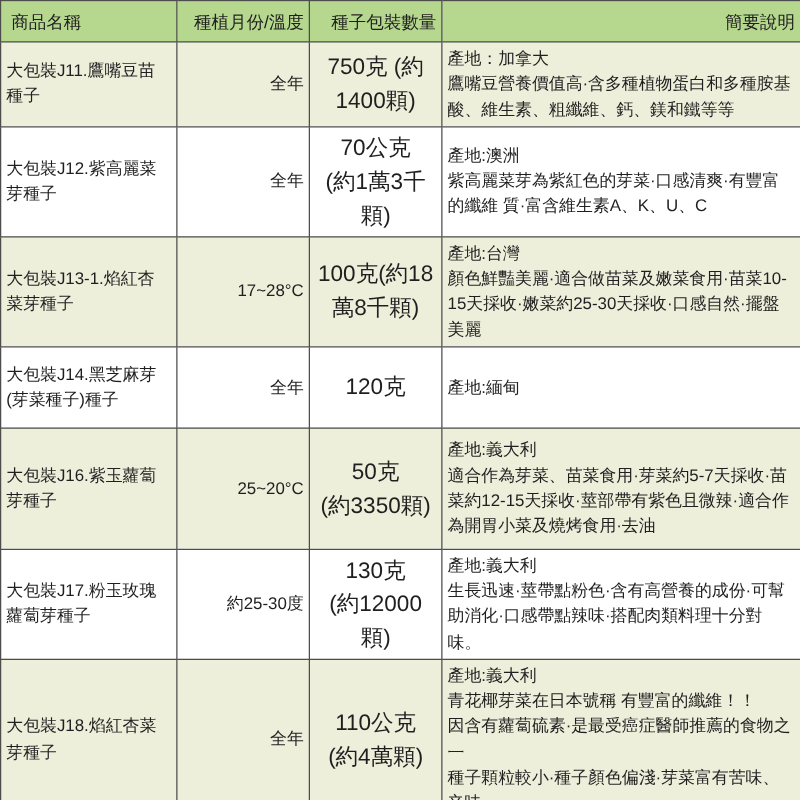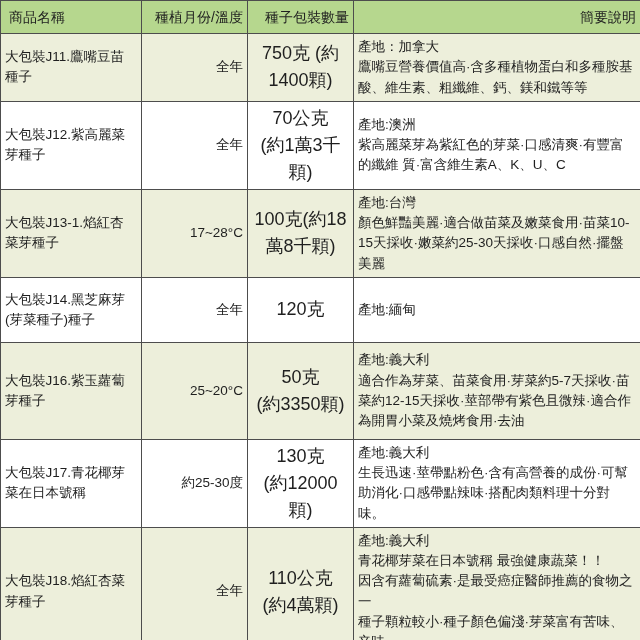--- a/index.html
+++ b/index.html
@@ -144,21 +144,21 @@
             <div>50克</div>
             <div>(約3350顆)</div>
           </td>
           <td class="c-desc">
             <div>產地:義大利</div>
             <div>適合作為芽菜、苗菜食用·芽菜約5-7天採收·苗菜約12-15天採收·莖部帶有紫色且微辣·適合作為開胃小菜及燒烤食用·去油</div>
           </td>
         </tr>
         <tr>
           <td class="c-name">
-            <div>大包裝J17.青花椰芽菜在日本號稱</div>
+            <div>大包裝J17.粉玉玫瑰蘿蔔芽種子</div>
           </td>
           <td class="c-season">
             <div>約25-30度</div>
           </td>
           <td class="c-package">
             <div>130克</div>
             <div>(約12000顆)</div>
           </td>
           <td class="c-desc">
             <div>產地:義大利</div>
@@ -171,21 +171,21 @@
           </td>
           <td class="c-season">
             <div>全年</div>
           </td>
           <td class="c-package">
             <div>110公克</div>
             <div>(約4萬顆)</div>
           </td>
           <td class="c-desc">
             <div>產地:義大利</div>
-            <div>青花椰芽菜在日本號稱 最強健康蔬菜！！</div>
+            <div>青花椰芽菜在日本號稱 有豐富的纖維！！</div>
             <div>因含有蘿蔔硫素·是最受癌症醫師推薦的食物之一</div>
             <div>種子顆粒較小·種子顏色偏淺·芽菜富有苦味、辛味·</div>
           </td>
         </tr>
       </tbody>
   </table>
 
 </div>
 
 </body></html>

